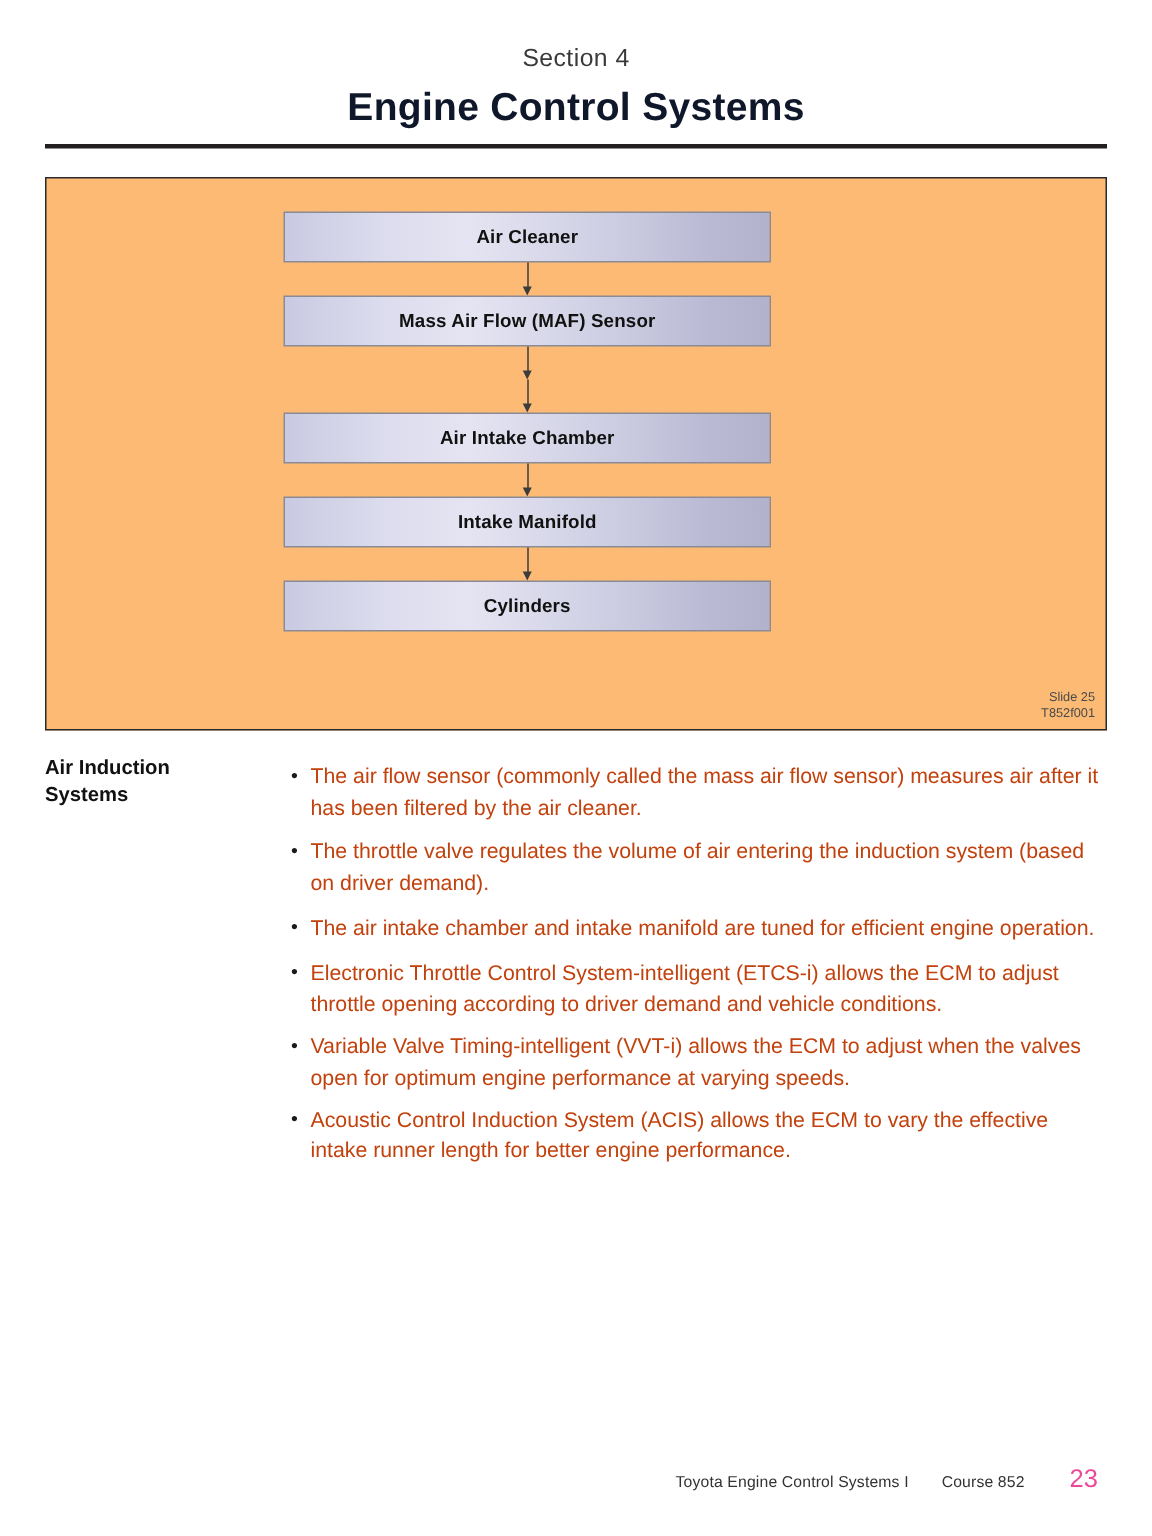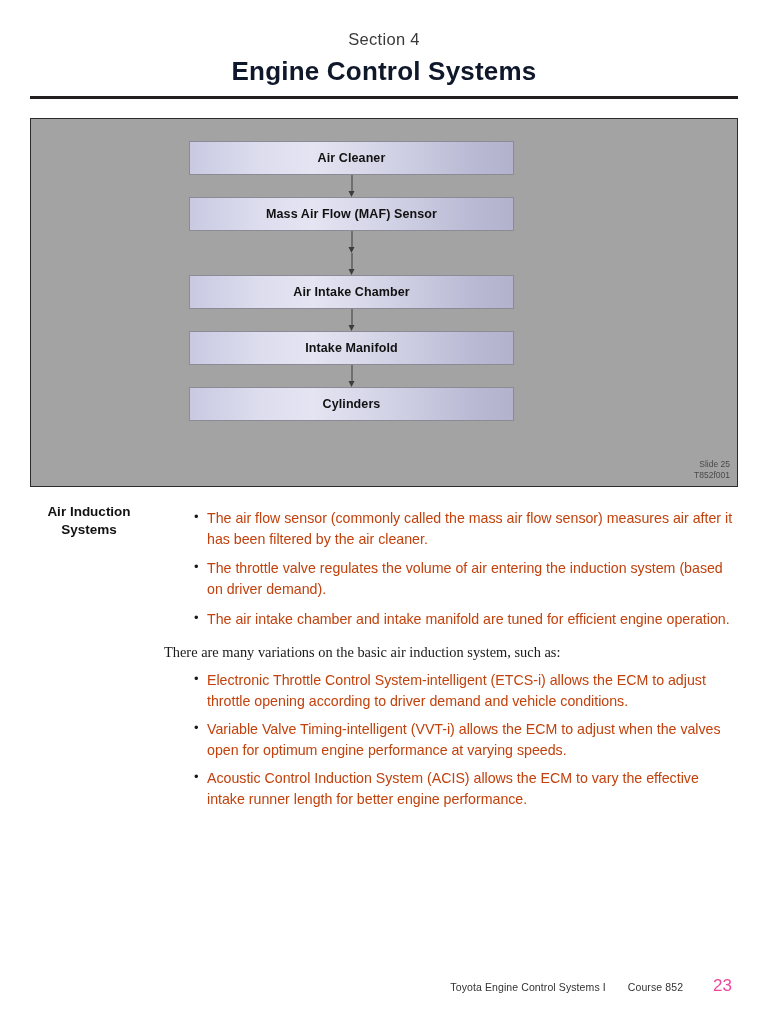--- a/index.html
+++ b/index.html
@@ -45,21 +45,21 @@
     margin: 9px 30px 0 30px;
   }
 
   
   .figure-frame {
     position: relative;
     margin: 19px 30px 0 30px;
     border: 1px solid #2b2b2b;
     height: 369px;
     box-sizing: border-box;
-    background: #a3a3a3;
+    background: #fdba74;
   }
   .flow {
     position: absolute;
     left: 158px;
     top: 22px;
     width: 325px;
   }
   .flow-box {
     height: 34px;
     border: 1px solid #8b8b96;
@@ -119,21 +119,21 @@
 
   
   .content {
     margin: 14px 30px 0 30px;
     position: relative;
     display: flex;
   }
   .side-heading {
     width: 132px;
     flex: 0 0 132px;
-    text-align: center;
+    text-align: left;
     padding-right: 14px;
     box-sizing: border-box;
     font-family: "Liberation Sans", sans-serif;
     font-size: 13.5px;
     font-weight: bold;
     color: #111111;
     line-height: 1.32;
     padding-top: 2px;
   }
   .body-col {
@@ -276,21 +276,20 @@
 
   <div class="body-col">
 
 
     <ul class="bullets">
       <li>The air flow sensor (commonly called the mass air flow sensor) measures air after it has been filtered by the air cleaner.</li>
       <li>The throttle valve regulates the volume of air entering the induction system (based on driver demand).</li>
       <li>The air intake chamber and intake manifold are tuned for efficient engine operation.</li>
     </ul>
 
-    <p class="para second">There are many variations on the basic air induction system, such as:</p>
 
     <ul class="bullets tight">
       <li>Electronic Throttle Control System-intelligent (ETCS-i) allows the ECM to adjust throttle opening according to driver demand and vehicle conditions.</li>
       <li>Variable Valve Timing-intelligent (VVT-i) allows the ECM to adjust when the valves open for optimum engine performance at varying speeds.</li>
       <li>Acoustic Control Induction System (ACIS) allows the ECM to vary the effective intake runner length for better engine performance.</li>
     </ul>
 
   </div>
 </div>
 

